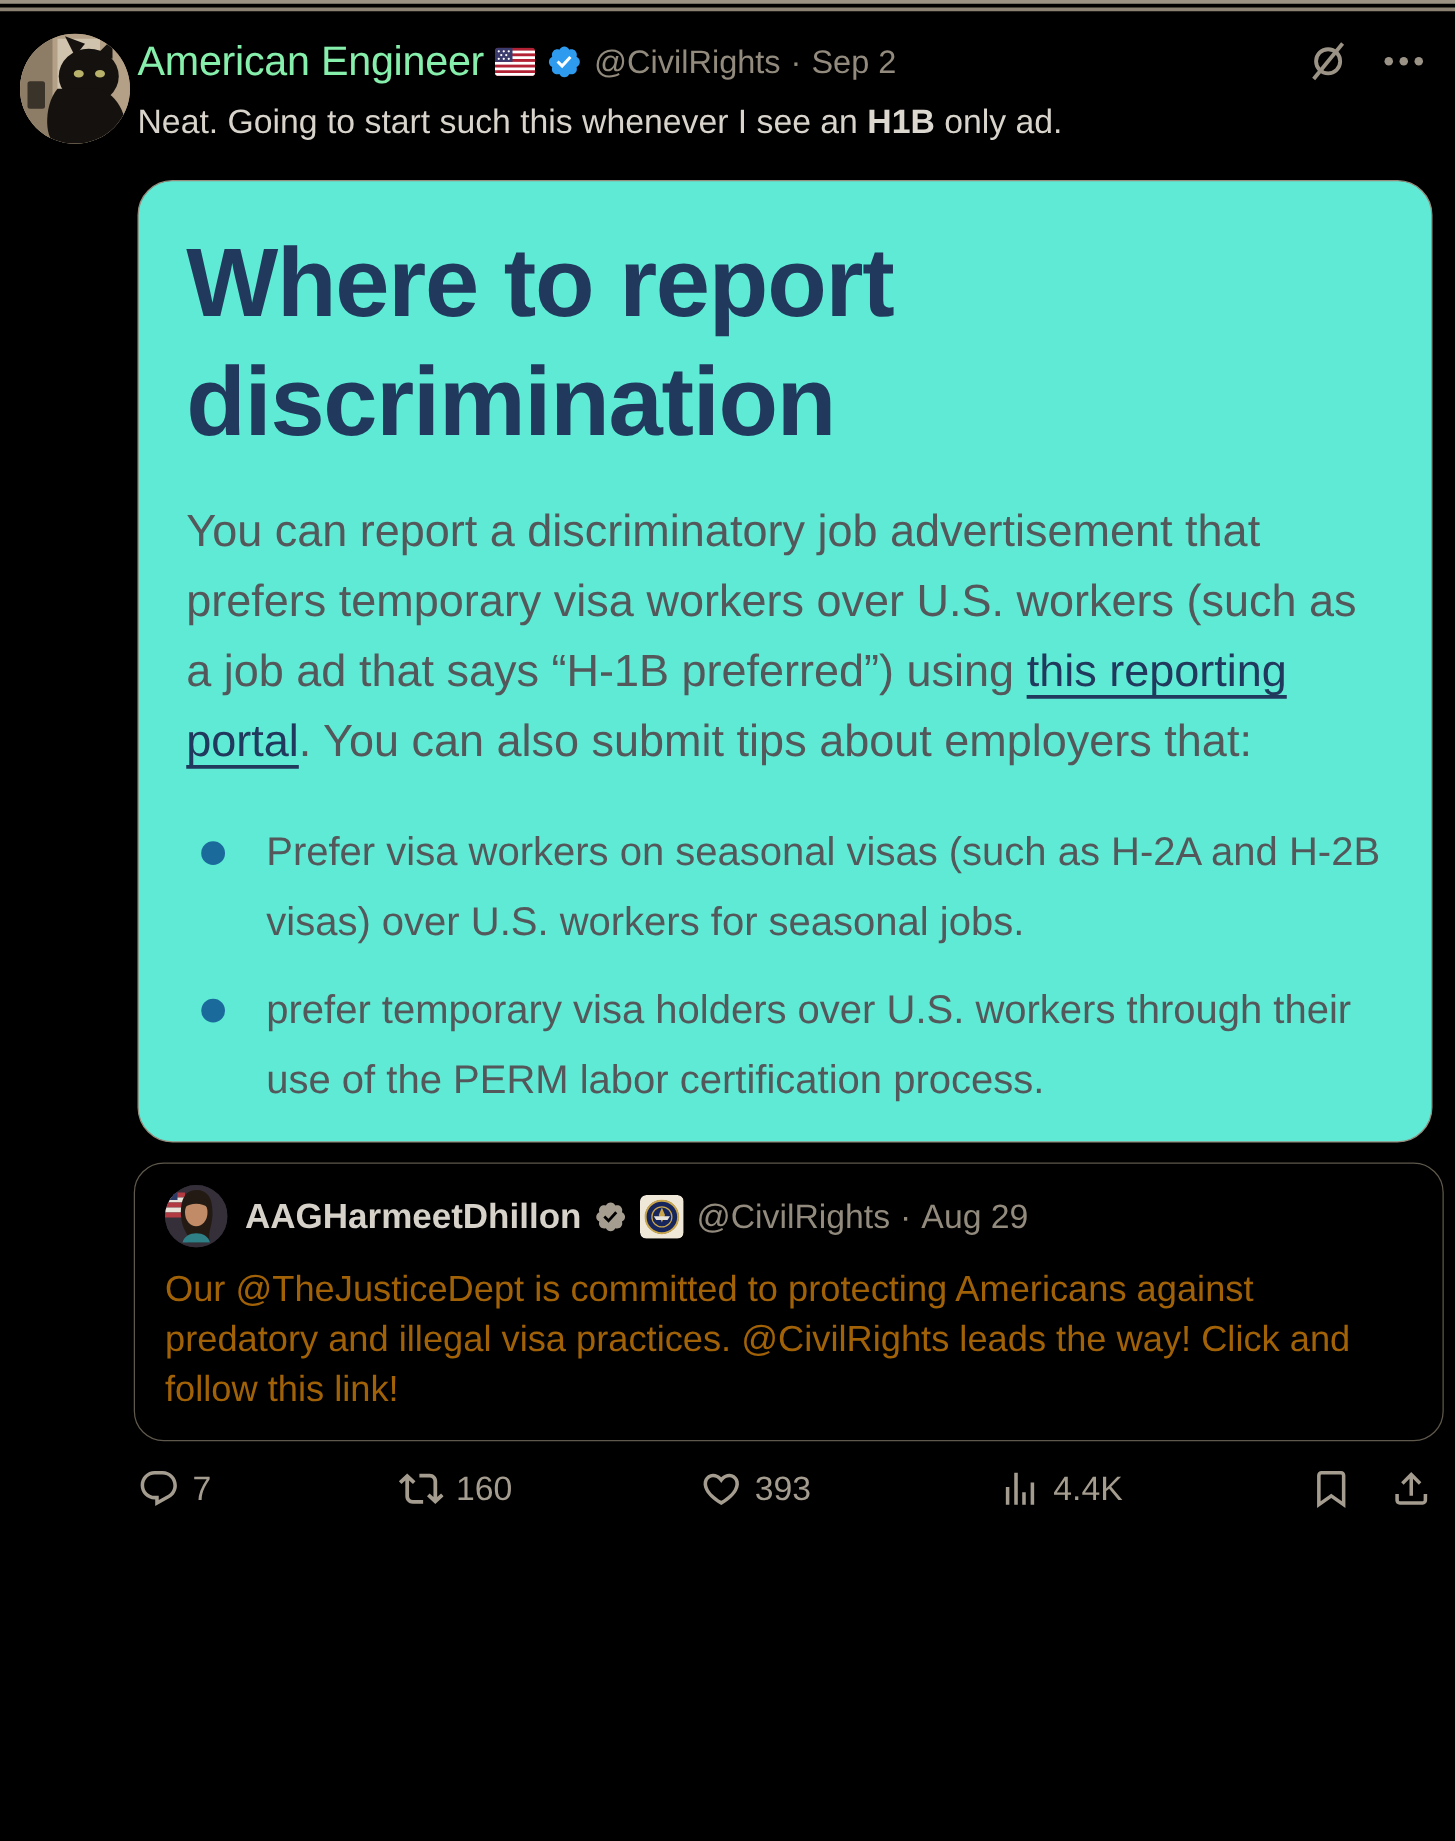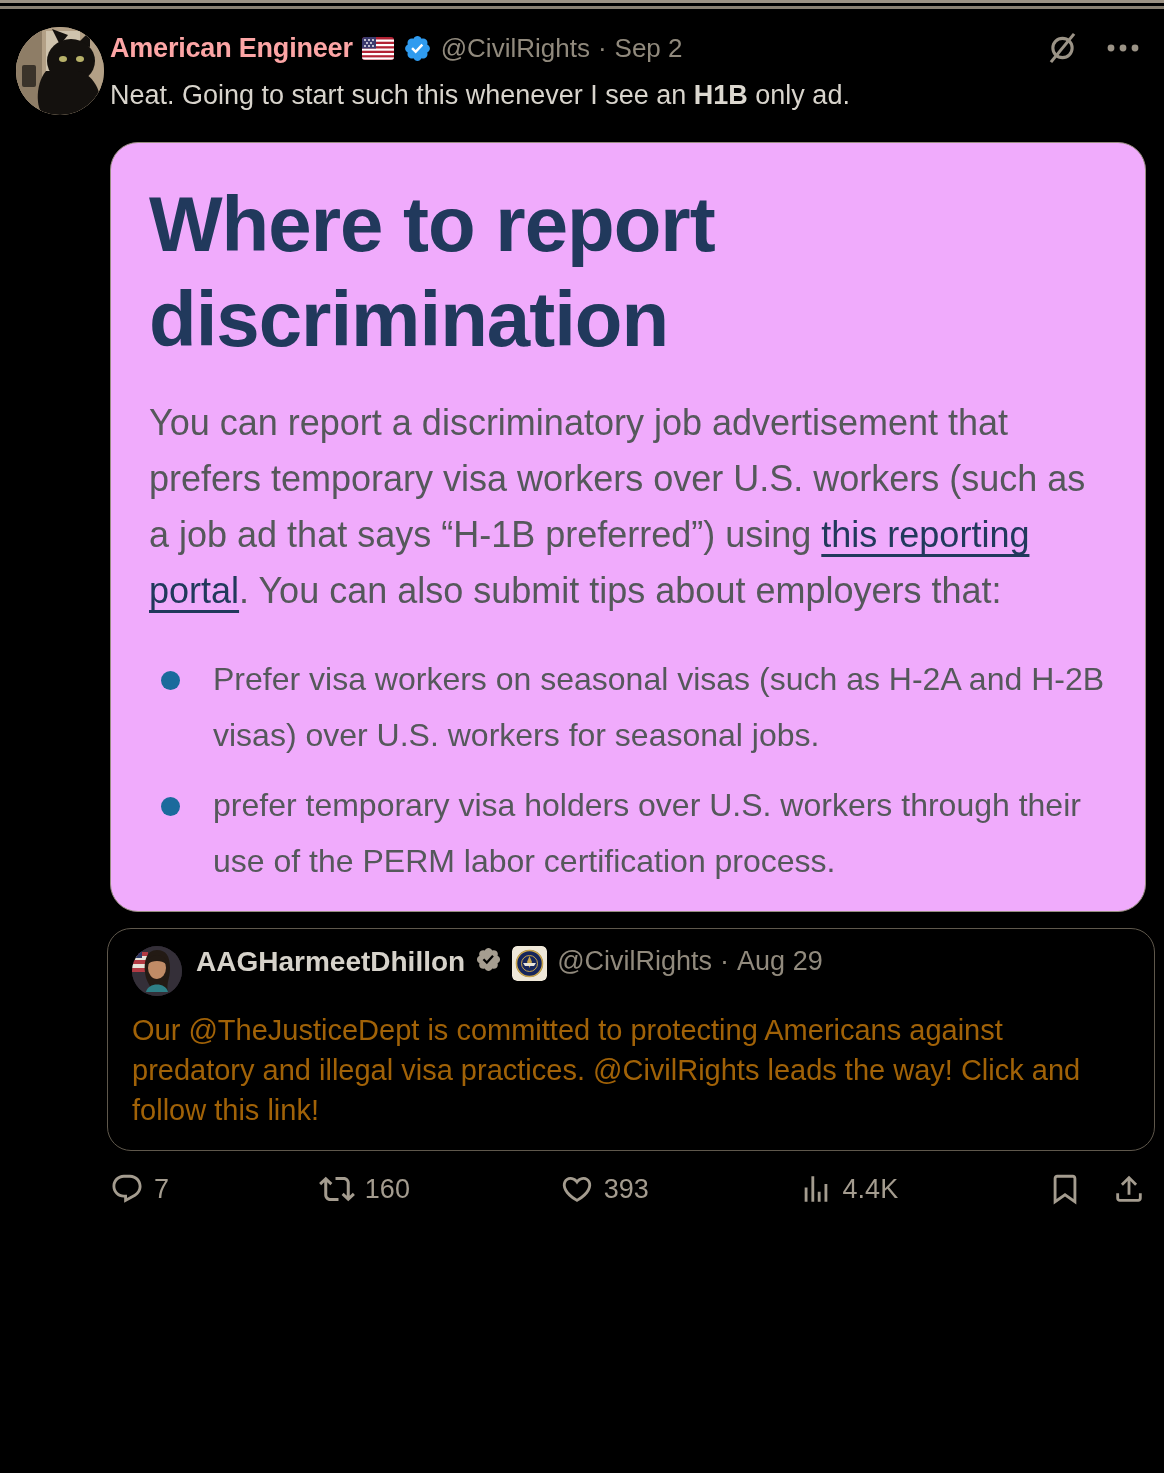--- a/index.html
+++ b/index.html
@@ -12,49 +12,49 @@
   .top-stripe1 { position:absolute; top:0; left:0; width:100%; height:3px; background:#9c9284; }
   .top-stripe2 { position:absolute; top:6px; left:0; width:100%; height:2.5px; background:#8a8173; }
 
   .avatar-main {
     position:absolute; top:27px; left:16px; width:88px; height:88px;
     border-radius:50%; overflow:hidden; background:#b5a288;
   }
   .content { margin-left:110px; margin-right:16px; padding-top:30px; }
 
   .header-row { display:flex; align-items:center; gap:9px; }
-  .display-name { font-size:27px; font-weight:bold; color:#fca5a5; letter-spacing:-0.2px; }
+  .display-name { font-size:33px; font-weight:normal; color:#86efac; letter-spacing:-0.2px; }
   .flag { width:32px; height:23px; border-radius:3px; overflow:hidden; flex:0 0 auto; }
   .badge { width:29px; height:29px; flex:0 0 auto; }
   .handle-group { display:flex; gap:8px; font-size:26px; color:#918a7d; }
   .header-icons { margin-left:auto; display:flex; align-items:center; gap:28px; margin-right:8px; }
   .header-icons svg { display:block; }
 
   .tweet-text { margin-top:12px; font-size:27px; line-height:34px; color:#d8d4cc; }
   .tweet-text b { font-weight:bold; color:#dcd8d0; }
 
   .media-card {
-    margin-top:30px; background:#f0abfc; border:1.5px solid #968d7f;
+    margin-top:30px; background:#5eead4; border:1.5px solid #968d7f;
     border-radius:28px; width:1036px; padding:34px 38px 22px 38px; color:#515356;
   }
   .media-card h1 {
     color:#21395c; font-size:78px; line-height:95px; font-weight:bold; letter-spacing:-1px;
   }
   .media-card p.body { margin-top:28px; font-size:36px; line-height:56px; color:#55585b; }
   .media-card a.portal-link { color:#21395c; text-decoration:underline; text-underline-offset:7px; text-decoration-thickness:2.5px; }
   .media-card ul { list-style:none; margin-top:32px; }
   .media-card li { display:flex; gap:33px; font-size:32px; line-height:56px; color:#55585b; }
   .media-card li + li { margin-top:14px; }
   .bullet-dot { flex:0 0 auto; width:19px; height:19px; border-radius:50%; background:#1b6a9c; margin-top:20px; margin-left:12px; }
 
   .quote-card {
     margin-top:16px; width:1048px; margin-left:-3px;
     border:1.5px solid #5f584c; border-radius:24px; padding:17px 24px 20px 24px;
   }
-  .quote-header { display:flex; gap:10px; }
+  .quote-header { display:flex; align-items:center; gap:10px; }
   .avatar-quote { width:50px; height:50px; border-radius:50%; overflow:hidden; flex:0 0 auto; background:#2a2633; }
   .quote-name { font-size:28px; font-weight:bold; color:#d6d2ca; margin-left:4px; }
   .quote-badge { width:27px; height:27px; flex:0 0 auto; }
   .doj-badge { width:35px; height:35px; flex:0 0 auto; border-radius:5px; overflow:hidden; }
   .quote-handle-group { display:flex; gap:8px; font-size:27px; color:#918a7d; }
   .quote-text { margin-top:14px; font-size:29px; line-height:40px; color:#a16207; }
   .quote-link-title { margin-top:40px; font-size:29px; line-height:40px; color:#d5d1c9; }
 
   .action-bar {
     margin-top:20px; margin-left:0; width:1036px;

